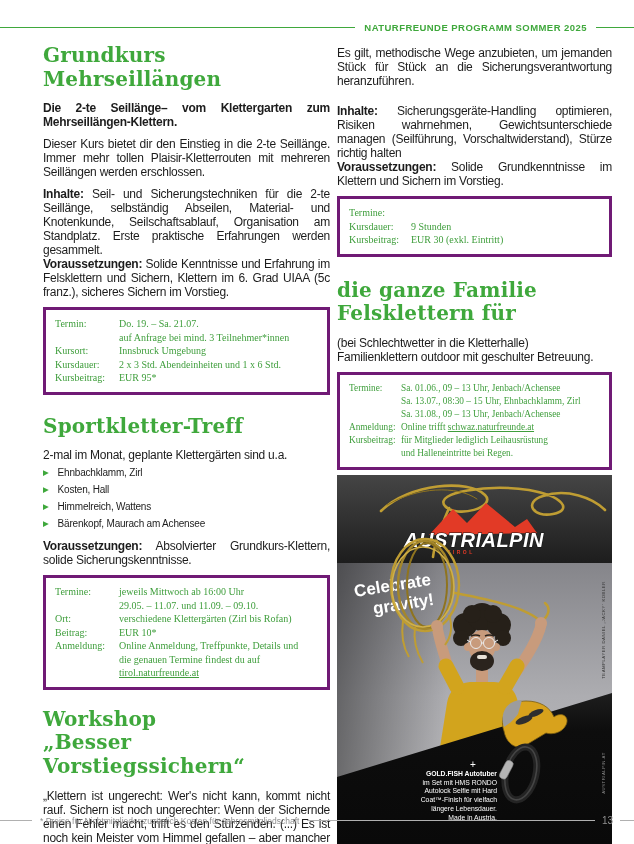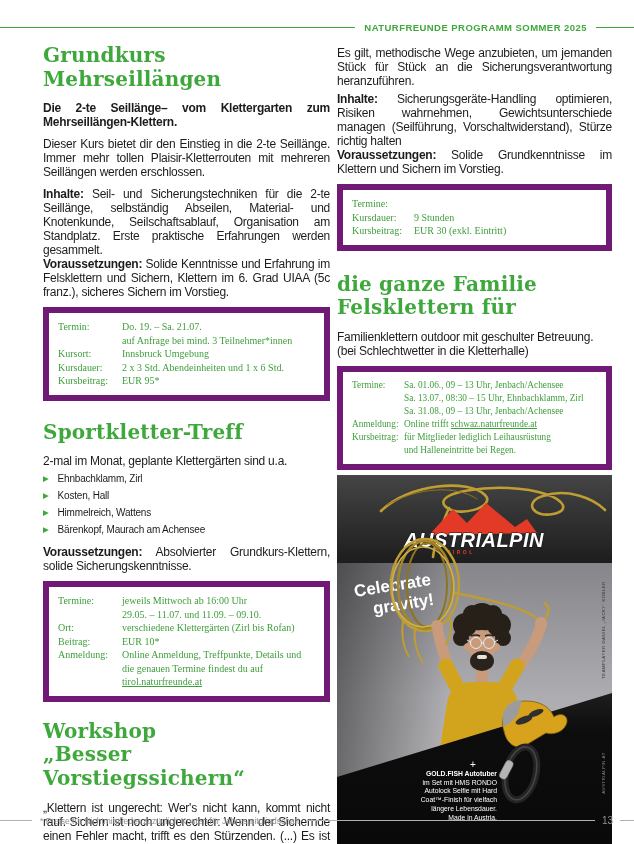--- a/index.html
+++ b/index.html
@@ -30,21 +30,21 @@
     font-size:12px;line-height:14px;letter-spacing:-0.25px;text-align:justify;margin:8px 0 0 0;
   }
   .lead{font-weight:bold;}
   b.inl{font-weight:bold;}
   
   .bullets{margin:4px 0 0 0;}
   .bullet{display:flex;align-items:baseline;gap:9px;margin:3px 0;font-size:10px;line-height:13px;letter-spacing:-0.2px;}
   .arrow{color:#3fa83c;font-size:7.5px;flex:0 0 auto;transform:translateY(-1px);}
   
   .tbl{
-    border:6px solid #701a75;margin-top:8px;padding:7px 9px;
+    border:3px solid #701a75;margin-top:8px;padding:7px 9px;
     font-family:"Liberation Serif", serif;color:#3f9e3c;font-size:10px;line-height:13.5px;
   }
   .tbl .row{display:grid;grid-template-columns:64px 1fr;}
   .tbl.rt .row{grid-template-columns:62px 1fr;}
   .tbl.fam{font-size:9.3px;line-height:13px;}
   .tbl.fam .row{grid-template-columns:52px 1fr;}
   .tbl-link{text-decoration:underline;color:#3f9e3c;cursor:pointer;}
   
   .ad{margin-top:5px;display:block;}
   
@@ -162,21 +162,21 @@
         </h1>
       <p class="body" style="margin-top:0;">„Klettern ist ungerecht: Wer's nicht kann, kommt nicht rauf. Sichern ist noch ungerechter: Wenn der Sichernde einen Fehler macht, trifft es den Stürzenden. (...) Es ist noch kein Meister vom Himmel gefallen – aber mancher Geselle aus der Wand.“ So titeln Florian Hellberg und Chris Semmel bereits 2011.</p>
     </section>
 
   </div>
 
   <div class="col-right">
 
     <section>
       <p class="body" style="margin-top:2px;">Es gilt, methodische Wege anzubieten, um jemanden Stück für Stück an die Sicherungsverantwortung heranzuführen.</p>
-      <p class="body" style="margin-top:4px;"><b class="inl">Inhalte:</b><span> Sicherungsgeräte-Handling optimieren, Risiken wahrnehmen, Gewichtsunterschiede managen (Seilführung, Vorschaltwiderstand), Stürze richtig halten</span></p>
+      <p class="body" style="margin-top:16px;"><b class="inl">Inhalte:</b><span> Sicherungsgeräte-Handling optimieren, Risiken wahrnehmen, Gewichtsunterschiede managen (Seilführung, Vorschaltwiderstand), Stürze richtig halten</span></p>
       <p class="body" style="margin-top:0;"><b class="inl">Voraussetzungen:</b><span> Solide Grundkenntnisse im Klettern und Sichern im Vorstieg.</span></p>
 
       <div class="tbl rt">
         <div class="row">
           <span>Termine:</span>
         </div>
         <div class="row">
           <span>Kursdauer:</span>
           <span>9 Stunden</span>
         </div>
@@ -186,22 +186,22 @@
         </div>
       </div>
     </section>
 
     <section style="margin-top:22px;">
       <h1>
           <span class="hl">die ganze Familie</span>
           <span class="hl">Felsklettern für</span>
         </h1>
       <p class="body" style="margin-top:0;text-align:left;">
+          <span style="display:block;">(bei Schlechtwetter in die Kletterhalle)</span>
           <span style="display:block;">Familienklettern outdoor mit geschulter Betreuung.</span>
-          <span style="display:block;">(bei Schlechtwetter in die Kletterhalle)</span>
         </p>
 
       <div class="tbl fam">
         <div class="row">
           <span>Termine:</span>
           <span>Sa. 01.06., 09 – 13 Uhr, Jenbach/Achensee</span>
         </div>
         <div class="row">
           <span></span>
           <span>Sa. 13.07., 08:30 – 15 Uhr, Ehnbachklamm, Zirl</span>

